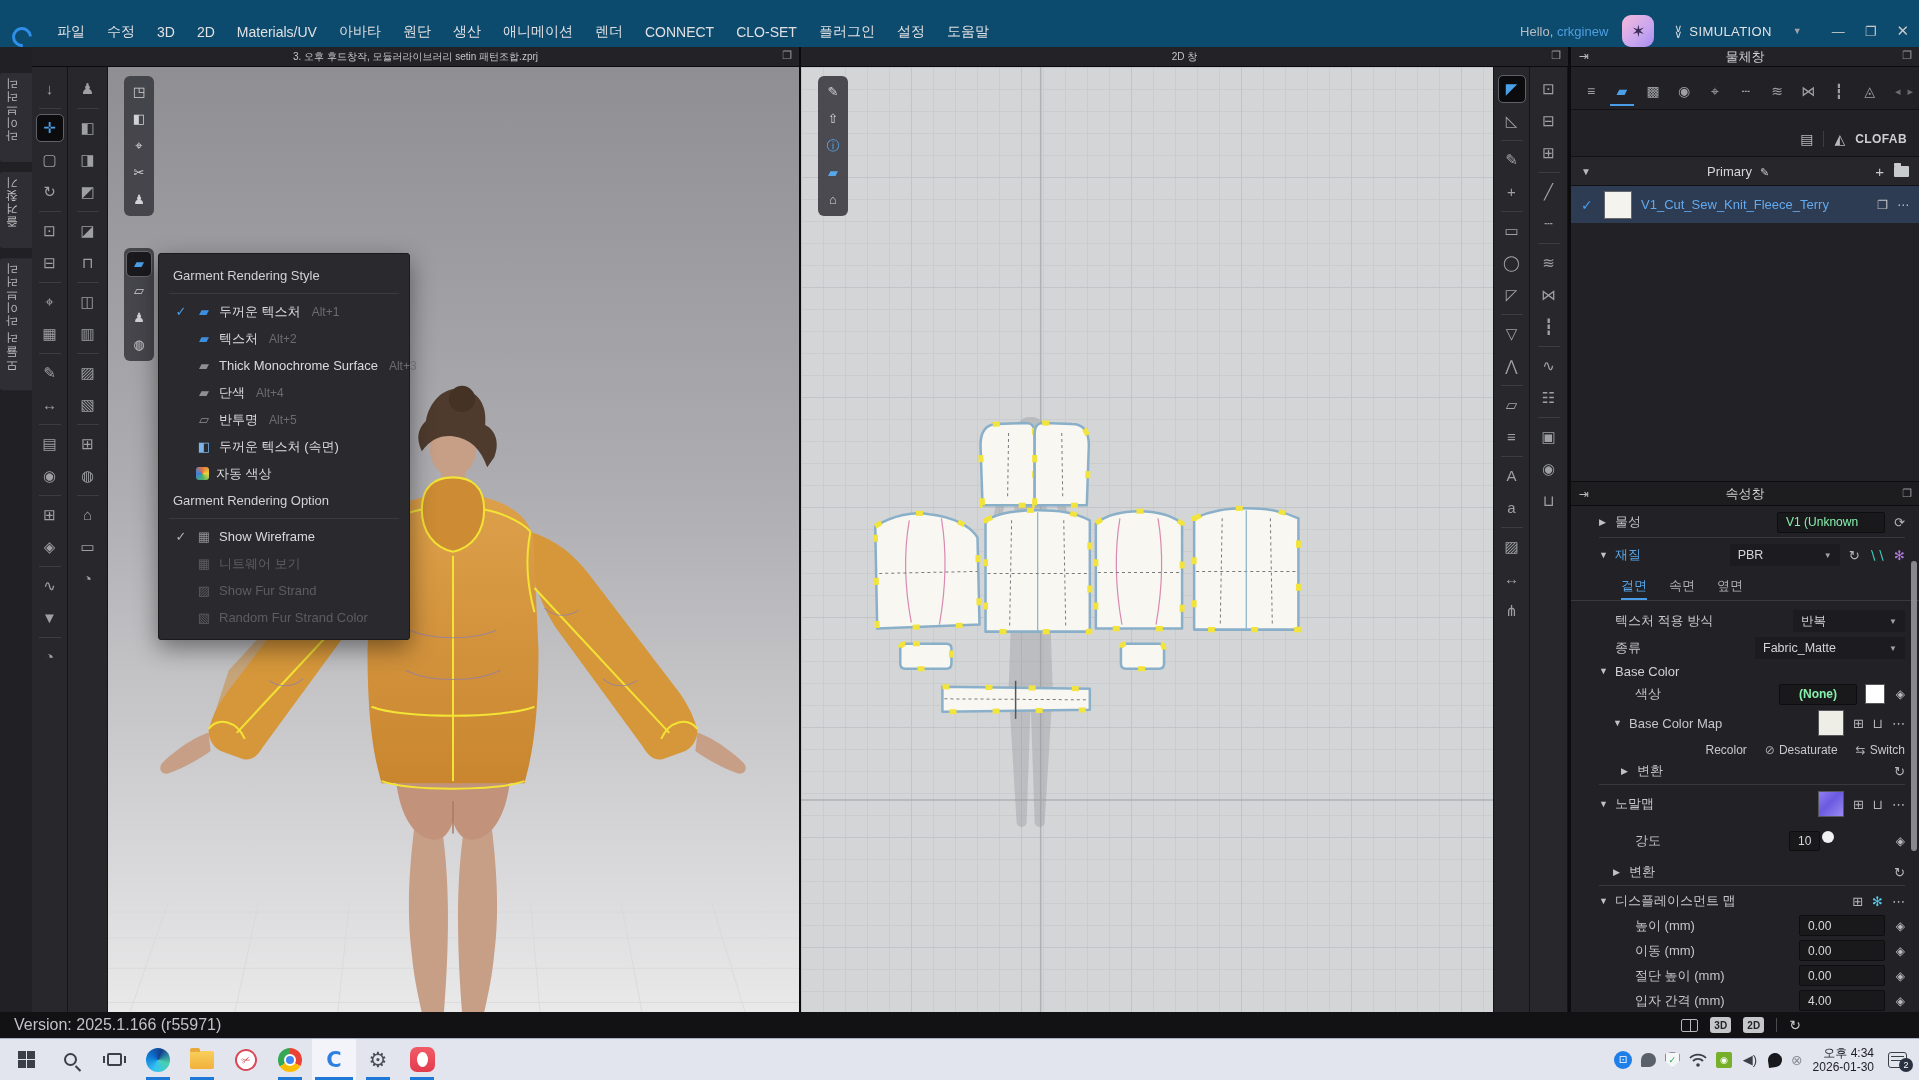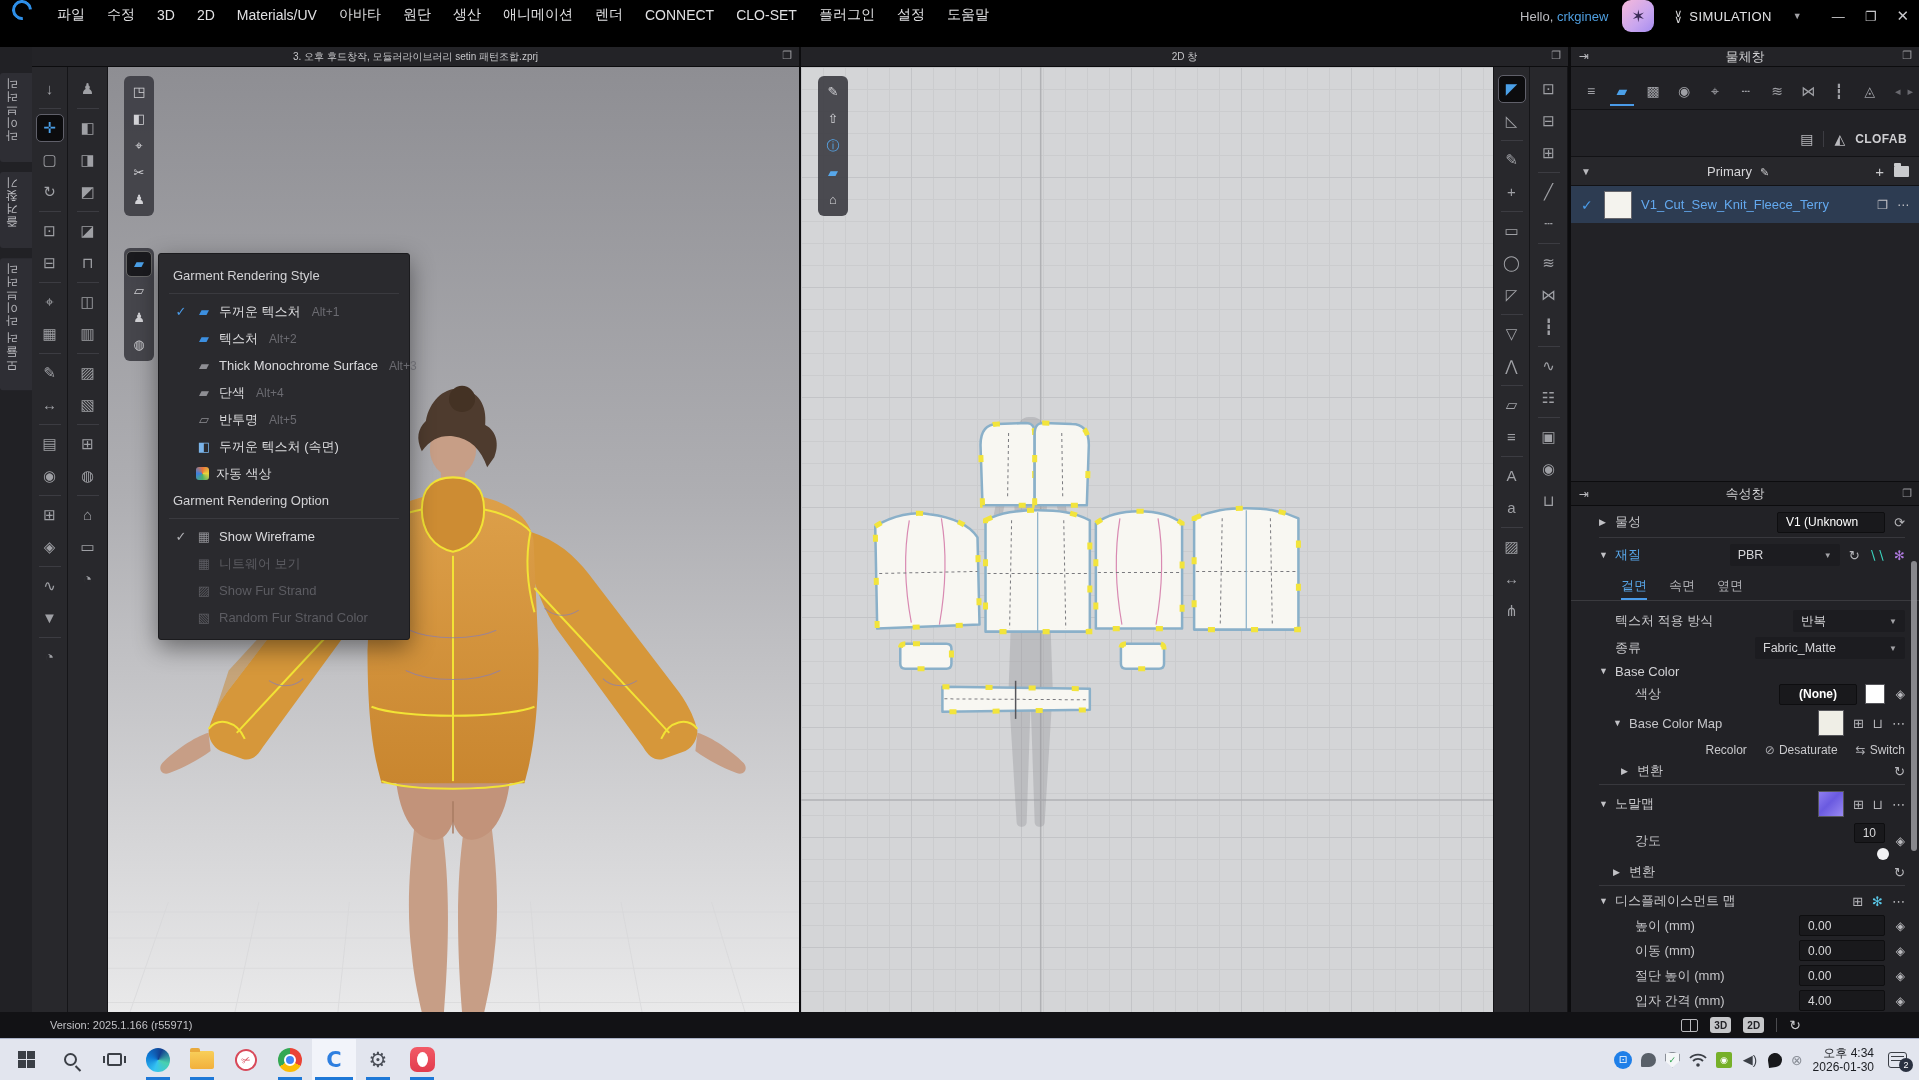--- a/index.html
+++ b/index.html
@@ -4,21 +4,21 @@
 <style>
   * { margin:0; padding:0; box-sizing:border-box; }
   html,body { background:#000; }
   #app {
     position:relative; width:1919px; height:1080px; overflow:hidden;
     font-family:"Liberation Sans","DejaVu Sans",sans-serif;
     background:#18181b; color:#d8d8da; font-size:13px;
     -webkit-font-smoothing:antialiased;
   }
   
-  #menubar { position:absolute; top:0; left:0; right:0; height:47px; background:#000000; display:flex; align-items:flex-start; padding:0 10px 0 8px; }
+  #menubar { position:absolute; top:0; left:0; right:0; height:47px; background:#0c4a6e; display:flex; align-items:flex-end; padding:0 10px 0 8px; }
   .clogo { width:20px; height:20px; border:3.5px solid #2e8fe8; border-right-color:transparent; border-radius:50%; transform:rotate(40deg); margin:0 14px 0 4px; flex:none; }
   #menuitems { display:flex; align-items:center; }
   #menuitems .mitm { padding:6px 11px; font-size:14px; color:#e0e0e2; white-space:nowrap; cursor:default; }
   #mbar-right { margin-left:auto; display:flex; align-items:center; gap:14px; }
   .hello { font-size:13px; color:#bcbcc0; } .hello b { color:#4f9fe0; font-weight:normal; }
   .aibtn { width:32px; height:32px; border-radius:9px; background:linear-gradient(135deg,#f6b9da 0%,#c9a6ef 60%,#a58cf0 100%); color:#3a2a55; font-size:17px; display:flex; align-items:center; justify-content:center; }
   .simwrap { display:flex; align-items:center; gap:7px; margin-left:6px; }
   .dblchev { display:flex;flex-direction:column; line-height:6px; font-size:11px; color:#d8d8da; letter-spacing:0; }
   .simlabel { font-size:13px; color:#e2e2e4; letter-spacing:.4px; }
   .simcaret { font-size:9px; color:#a2a2a6; margin-left:14px; }
@@ -101,43 +101,43 @@
   
   #proppanel { flex:1; display:flex; flex-direction:column; overflow:hidden; position:relative; background:#222226; }
   .phead { height:25px; background:#1d1d20; display:flex; align-items:center; justify-content:center; position:relative; border-top:1px solid #0c0c0e; border-bottom:1px solid #0c0c0e; flex:none; }
   .phead .tt { font-size:13px; color:#d2d2d5; }
   .prow { display:flex; align-items:center; padding:0 14px 0 28px; flex:none; }
   .prow .car { width:16px; font-size:9px; color:#c2c2c6; flex:none; }
   .plab { font-size:13px; color:#c6c6c9; flex:1; white-space:nowrap; overflow:hidden; }
   .plab.blue { color:#58a6e8; }
   .plab.ind { margin-left:20px; }
   .pinput { background:#19191c; border:1px solid #0e0e10; border-radius:2px; height:21px; color:#d8d8da; font-size:12px; display:flex; align-items:center; padding:0 8px; overflow:hidden; white-space:nowrap; }
-  .pinput.dim { color:#ffffff; }
+  .pinput.dim { color:#86efac; }
   .pdrop { background:#1c1c20; border-radius:2px; height:22px; display:flex; align-items:center; padding:0 8px; font-size:12.5px; color:#d5d5d8; justify-content:space-between; }
   .pdrop .da { font-size:8px; color:#a2a2a6; margin-left:10px; }
   .pdia { width:20px; text-align:right; color:#b9b9bd; font-size:12px; flex:none; }
   .pico { color:#b5b5b9; font-size:13px; margin-left:9px; flex:none; }
   .pico.teal { color:#3ad6c0; } .pico.purp { color:#b07ae0; } .pico.cyan { color:#5ac8e8; }
   .pdivider { height:1px; background:#38383d; margin:3px 14px 3px 28px; flex:none; }
   .mtabs { display:flex; gap:22px; padding:8px 14px 0 50px; border-bottom:1px solid #3a3a3e; height:32px; flex:none; }
   .mtab { font-size:13px; color:#b2b2b6; padding-bottom:8px; }
   .mtab.on { color:#58a6e8; border-bottom:2px solid #4a9be8; }
   .thumb { width:26px; height:26px; border:1px solid #55555a; flex:none; }
   .thumb.paper { background:#efeee6; }
   .thumb.normal { background:linear-gradient(135deg,#8f7ef0,#6a5ae0 45%,#9a8af2); }
   .rcbtns { display:flex; justify-content:flex-end; gap:18px; flex:1; font-size:12px; color:#c9c9cc; align-items:center; }
   .rcbtns .ic { font-size:12px; color:#a9a9ae; margin-right:4px; }
-  .sliderblock { display:flex; flex-direction:column; gap:6px; width:96px;align-items:flex-end; }
+  .sliderblock { display:flex; flex-direction:row; gap:6px; width:96px; }
   .slinput { background:#19191c; border:1px solid #0e0e10; height:20px; border-radius:2px; color:#d8d8da; font-size:12px; padding:0 8px; display:flex; align-items:center; }
   .sltrack { position:relative; height:3px; background:#5a5a5f; border-radius:2px; margin:4px 2px; }
   .slknob { position:absolute; top:50%; left:56%; width:12px; height:12px; border-radius:50%; background:#f2f2f4; transform:translate(-50%,-50%); }
   .pscroll { position:absolute; right:2px; top:80px; width:6px; height:290px; border-radius:3px; background:#9a9aa0; opacity:.85; }
   
   #statusbar { position:absolute; left:0; right:0; top:1012px; height:26px; background:#121215; display:flex; align-items:center; padding:0 14px; }
-  .version { font-size:11px; color:#c2c2c6;margin-left:36px; }
+  .version { font-size:16px; color:#c2c2c6; }
   #sbright { margin-left:auto; display:flex; align-items:center; gap:12px; margin-right:104px; }
   .splitico { width:17px; height:13px; border:1.5px solid #b9b9bd; border-radius:2px; position:relative; }
   .splitico::before { content:""; position:absolute; left:50%; top:0; bottom:0; width:1.5px; background:#b9b9bd; }
   .vbtn { min-width:21px; height:16px; background:#c6c7ca; border-radius:3px; color:#232327; font-size:10px; font-weight:bold; display:flex; align-items:center; justify-content:center; padding:0 2px; }
   .sbdiv { width:1px; height:14px; background:#4a4a4e; }
   .sbrefresh { color:#c9c9cc; font-size:14px; }
   
   #taskbar { position:absolute; left:0; right:0; top:1038px; height:42px; background:#e2e5ee; border-top:1px solid #aab2c8; display:flex; align-items:center; }
   .tbleft { display:flex; align-items:center; height:100%; padding-left:4px; }
   .tbtn { width:44px; height:100%; display:flex; align-items:center; justify-content:center; position:relative; }

